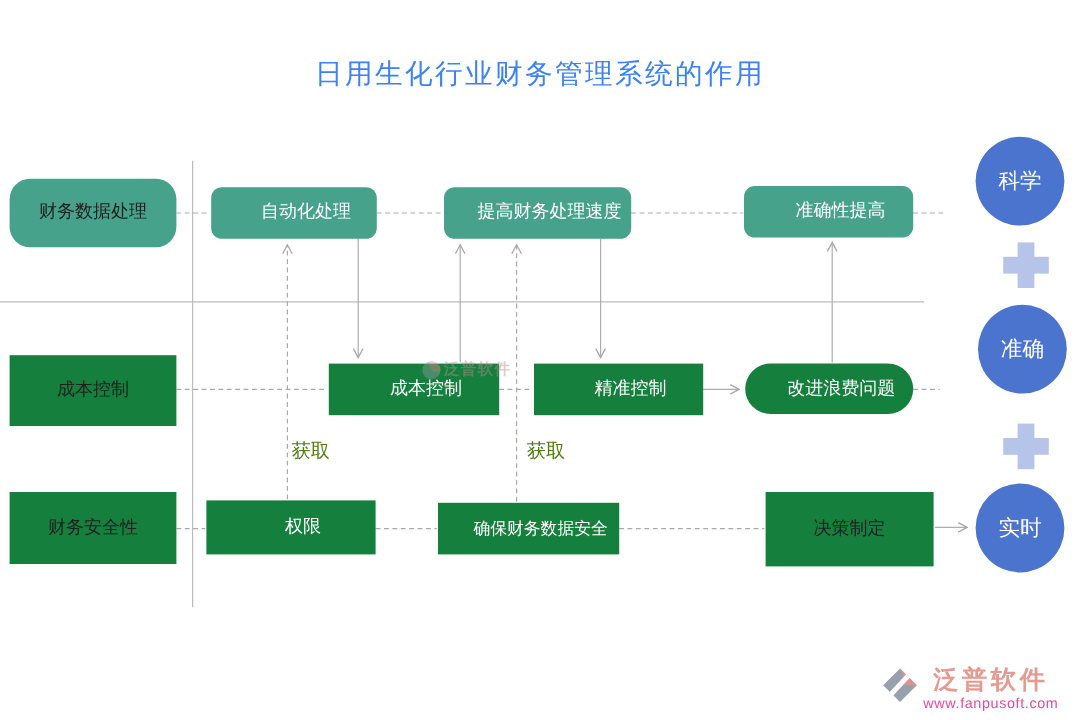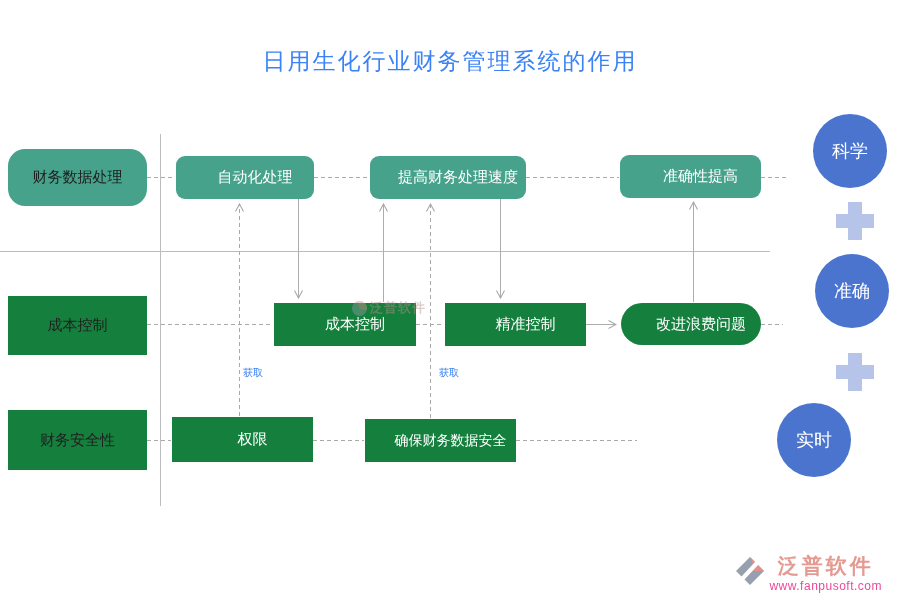--- a/index.html
+++ b/index.html
@@ -27,21 +27,21 @@
     position:absolute;width:74px;height:74px;border-radius:50%;
     background:#4b74cf;color:#fff;display:flex;align-items:center;justify-content:center;
     font-size:18px;
   }
   .plus{position:absolute;width:38px;height:38px;}
   .plus::before,.plus::after{
     content:"";position:absolute;background:#b7c4ea;
   }
   .plus::before{left:12px;top:0;width:14px;height:38px;}
   .plus::after{left:0;top:12px;width:38px;height:14px;}
-  .edge-label{position:absolute;font-size:10px;color:#3b82f6;}
+  .edge-label{position:absolute;font-size:16px;color:#4d7c0f;}
   .watermark{
     position:absolute;left:352px;top:299px;display:flex;align-items:center;gap:3px;
     opacity:.45;pointer-events:none;
   }
   .watermark .wm-mark{
     width:15px;height:15px;border-radius:50%;
     background:#8f97a6;position:relative;overflow:hidden;
   }
   .watermark .wm-mark::after{
     content:"";position:absolute;left:6px;top:-3px;width:12px;height:12px;border-radius:50%;background:#e0928a;
@@ -111,29 +111,30 @@
   <div class="node green white-text rounded-sm" style="left:176px;top:156px;width:138px;height:43px;">自动化处理</div>
   <div class="node green white-text rounded-sm" style="left:370px;top:156px;width:156px;height:43px;">提高财务处理速度</div>
   <div class="node green white-text rounded-sm" style="left:620px;top:155px;width:141px;height:43px;">准确性提高</div>
 
   <div class="node teal white-text" style="left:274px;top:303px;width:142px;height:43px;">成本控制</div>
   <div class="node teal white-text" style="left:445px;top:303px;width:141px;height:43px;">精准控制</div>
   <div class="node teal white-text" style="left:621px;top:303px;width:140px;height:42px;border-radius:21px;">改进浪费问题</div>
 
   <div class="node teal white-text" style="left:365px;top:419px;width:151px;height:43px;font-size:14px;">确保财务数据安全</div>
   <div class="node teal white-text" style="left:172px;top:417px;width:141px;height:45px;">权限</div>
+  <div class="node teal dark-text" style="left:638px;top:410px;width:140px;height:62px;">决策制定</div>
 
   <div class="edge-label" style="left:243px;top:366px;">获取</div>
   <div class="edge-label" style="left:439px;top:366px;">获取</div>
 
   <div class="circle" style="left:813px;top:114px;">科学</div>
   <div class="plus" style="left:836px;top:202px;"></div>
   <div class="circle" style="left:815px;top:254px;">准确</div>
   <div class="plus" style="left:836px;top:353px;"></div>
-  <div class="circle" style="left:777px;top:403px;">实时</div>
+  <div class="circle" style="left:813px;top:403px;">实时</div>
 
   <div class="watermark">
     <span class="wm-mark"></span>
     <span class="wm-text">泛普软件</span>
   </div>
 
   <div class="footer-logo">
     <svg width="30" height="30" viewBox="0 0 30 30">
       <path d="M15 1 L29 15 L15 29 L1 15 Z" fill="#97a0ae"></path>
       <path d="M15 1 L29 15 L17 15 Q19 7 15 1 Z" fill="#e0928a"></path>

